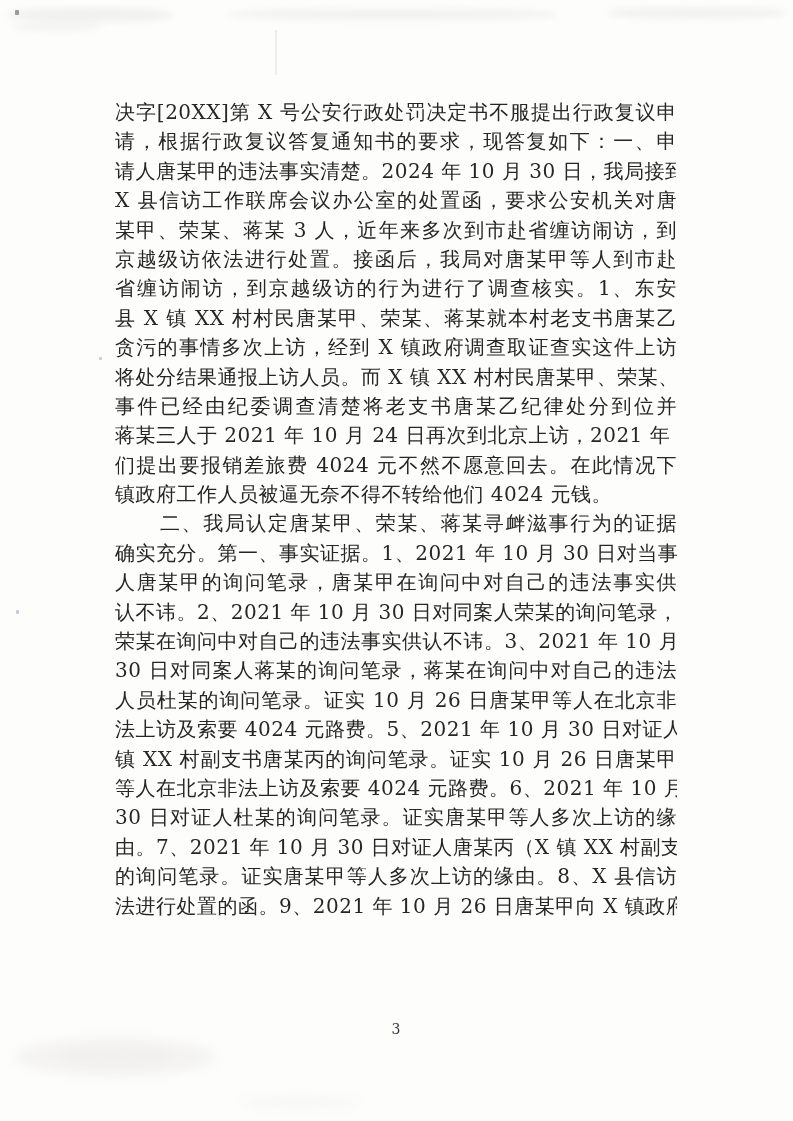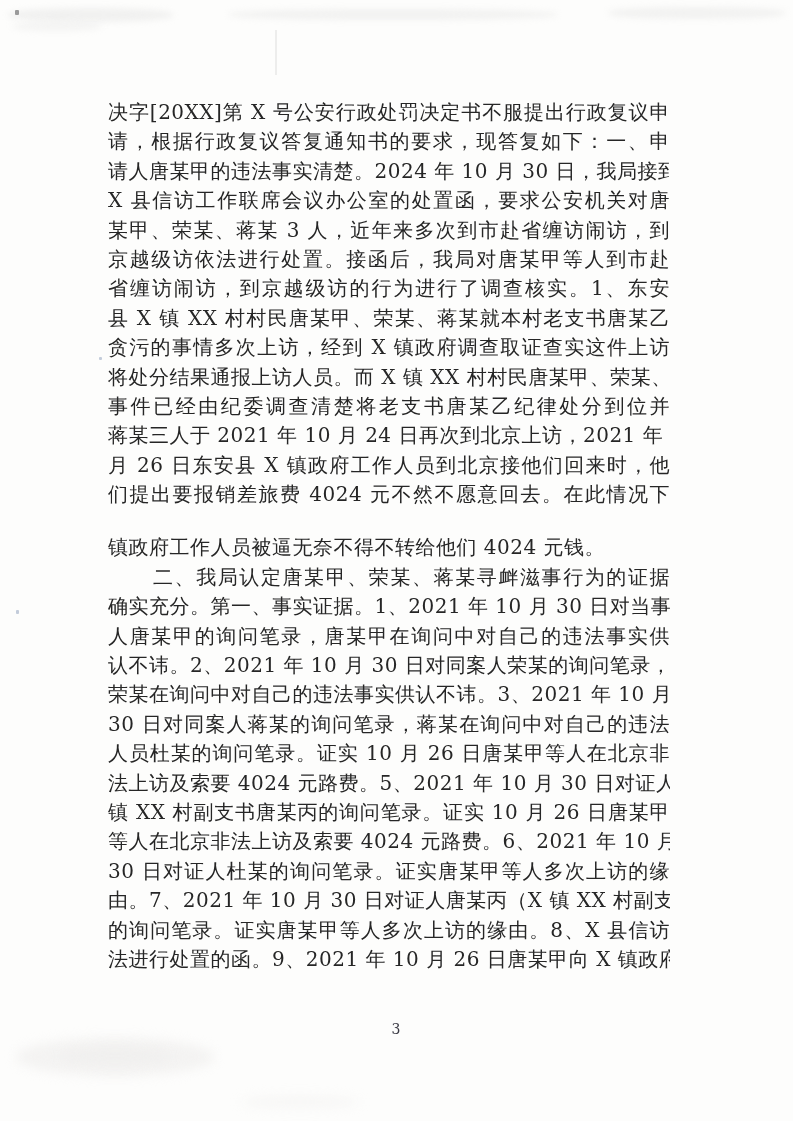--- a/index.html
+++ b/index.html
@@ -11,38 +11,37 @@
     position: relative;
     width: 793px;
     height: 1121px;
     background: #fdfdfc;
     overflow: hidden;
     font-family: "DejaVu Serif", "Liberation Serif", serif;
   }
   
   .text-block {
     position: absolute;
-    left: 108px;
+    left: 115px;
     top: 98px;
     width: 562px;
     color: #262626;
     font-size: 20px;
   }
   .line {
     line-height: 29.4px;
     height: 29.4px;
     text-align: justify;
     text-align-last: justify;
     white-space: nowrap;
     overflow: hidden;
     letter-spacing: 0.5px;
   }
   .line.para-end {
     text-align-last: left;
-    margin-top: 24px;
   }
   .line.first-indent {
     text-indent: 45px;
     font-family: Liberation Serif, serif;
   }
   
   .page-number {
     position: absolute;
     left: 115px;
     top: 1021px;
@@ -100,21 +99,20 @@
     <div class="line">请人唐某甲的违法事实清楚。2024 年 10 月 30 日，我局接到</div>
     <div class="line">X 县信访工作联席会议办公室的处置函，要求公安机关对唐</div>
     <div class="line">某甲、荣某、蒋某 3 人，近年来多次到市赴省缠访闹访，到</div>
     <div class="line">京越级访依法进行处置。接函后，我局对唐某甲等人到市赴</div>
     <div class="line">省缠访闹访，到京越级访的行为进行了调查核实。1、东安</div>
     <div class="line">县 X 镇 XX 村村民唐某甲、荣某、蒋某就本村老支书唐某乙</div>
     <div class="line">贪污的事情多次上访，经到 X 镇政府调查取证查实这件上访</div>
     <div class="line">将处分结果通报上访人员。而 X 镇 XX 村村民唐某甲、荣某、</div>
     <div class="line">事件已经由纪委调查清楚将老支书唐某乙纪律处分到位并</div>
     <div class="line">蒋某三人于 2021 年 10 月 24 日再次到北京上访，2021 年 10</div>
-    <div class="line">月 26 日东安县 X 镇政府工作人员到北京接他们回来时，他</div>
     <div class="line">们提出要报销差旅费 4024 元不然不愿意回去。在此情况下</div>
     <div class="line para-end">镇政府工作人员被逼无奈不得不转给他们 4024 元钱。</div>
 
     <div class="line first-indent">二、我局认定唐某甲、荣某、蒋某寻衅滋事行为的证据</div>
     <div class="line">确实充分。第一、事实证据。1、2021 年 10 月 30 日对当事</div>
     <div class="line">人唐某甲的询问笔录，唐某甲在询问中对自己的违法事实供</div>
     <div class="line">认不讳。2、2021 年 10 月 30 日对同案人荣某的询问笔录，</div>
     <div class="line">荣某在询问中对自己的违法事实供认不讳。3、2021 年 10 月</div>
     <div class="line">30 日对同案人蒋某的询问笔录，蒋某在询问中对自己的违法</div>
     <div class="line">人员杜某的询问笔录。证实 10 月 26 日唐某甲等人在北京非</div>

